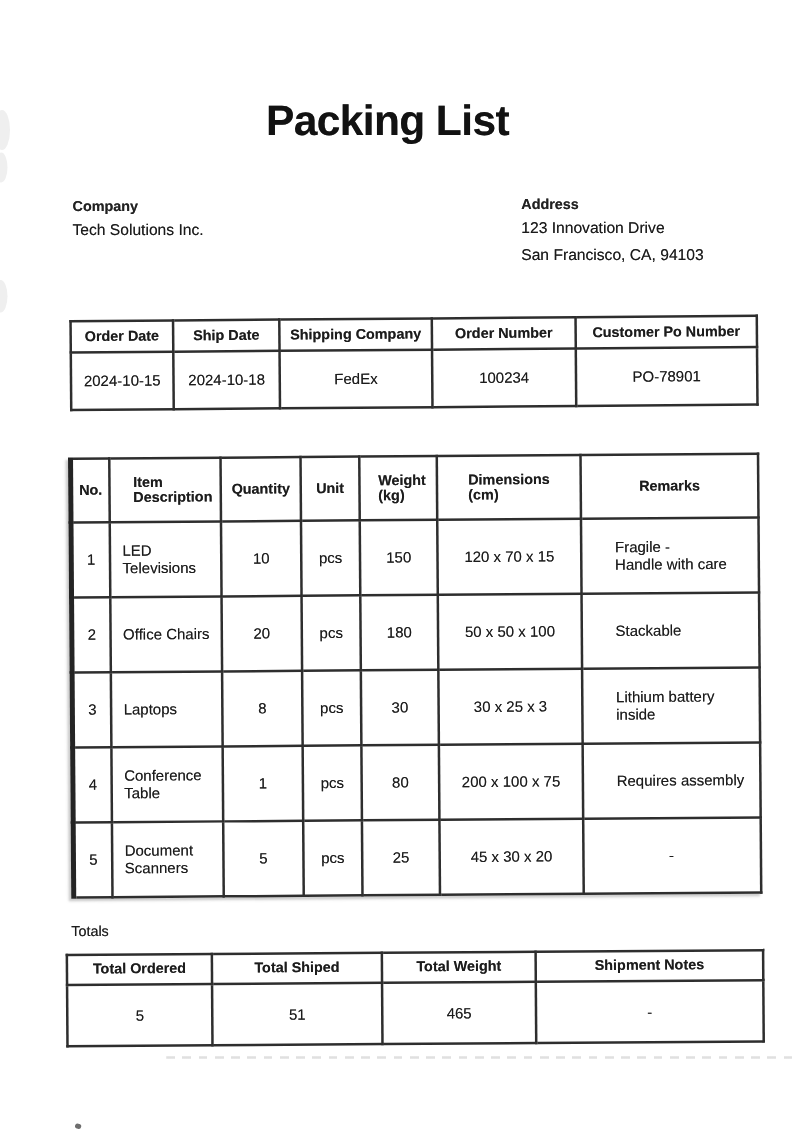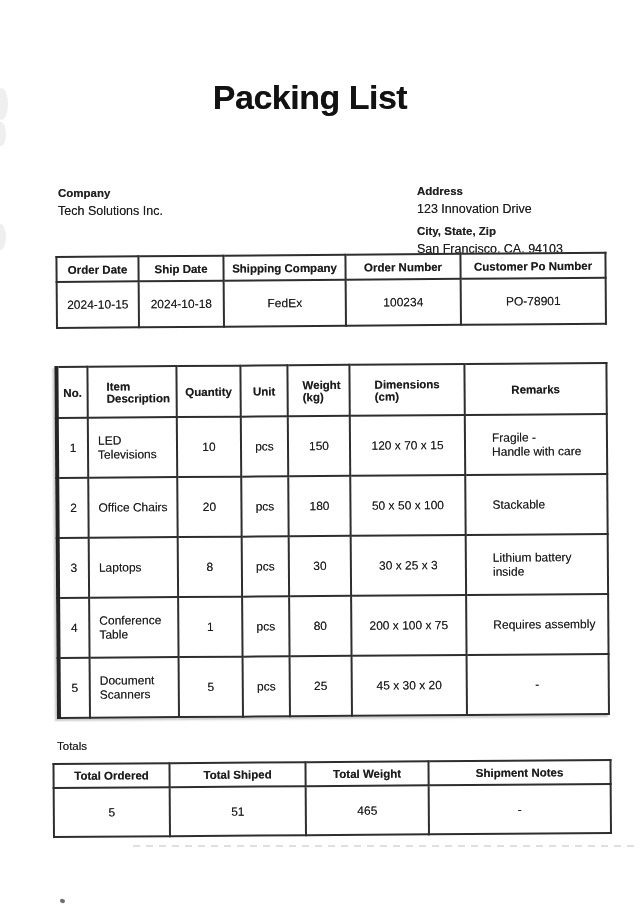--- a/index.html
+++ b/index.html
@@ -13,21 +13,21 @@
   .page{position:absolute;inset:0;text-shadow:0 0 0.5px rgba(25,25,25,0.65);}
 
   
   .title{
     position:absolute;top:78px;left:0;width:620px;
     text-align:center;font-size:34px;line-height:38px;
     font-weight:700;letter-spacing:-0.5px;color:#121212;
   }
 
   
-  .info-block{position:absolute;font-size:12.5px;line-height:18px;margin-top:27px;}
+  .info-block{position:absolute;font-size:12.5px;line-height:18px;}
   .info-left{left:58px;top:157px;}
   .info-right{left:417px;top:155px;}
   .pair+.pair{margin-top:4px;}
   .inf-label{font-size:11.5px;font-weight:600;color:#222;}
   .inf-value{font-size:12.5px;font-weight:400;color:#1b1b1b;}
 
   
   table{border-collapse:collapse;table-layout:fixed;position:absolute;background:#fff;}
   th,td{
     border:2px solid #2e2e2e;
@@ -87,21 +87,20 @@
       <div class="inf-value">Tech Solutions Inc.</div>
     </div>
   </div>
 
   <div class="info-block info-right">
     <div class="pair">
       <div class="inf-label">Address</div>
       <div class="inf-value">123 Innovation Drive</div>
     </div>
     <div class="pair">
-      <div class="inf-label">City, State, Zip</div>
       <div class="inf-value">San Francisco, CA, 94103</div>
     </div>
   </div>
 
   <table class="order-table">
     <colgroup>
       <col style="width:82px">
         <col style="width:85px">
         <col style="width:122px">
         <col style="width:115px">

